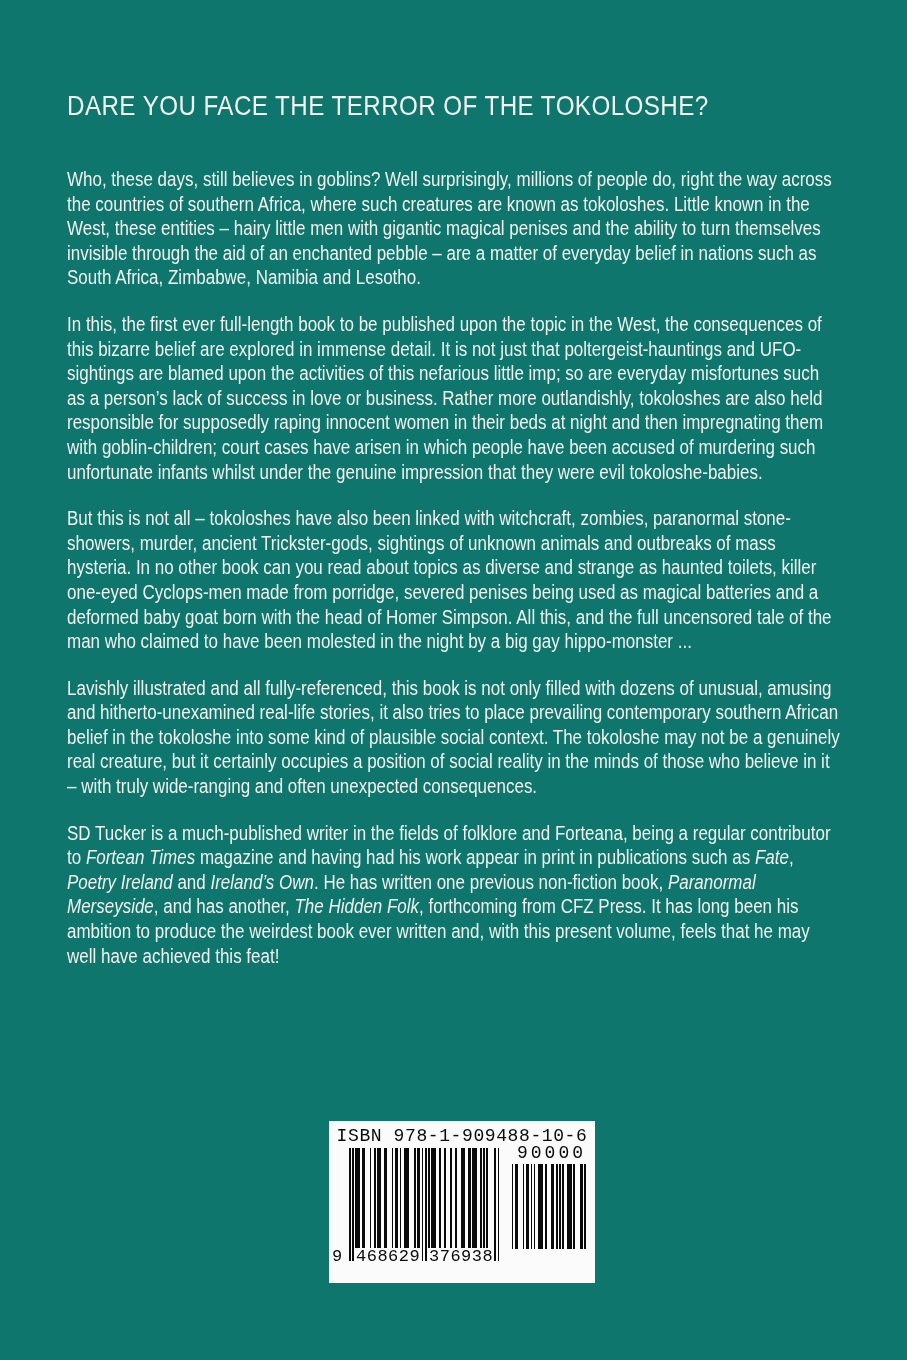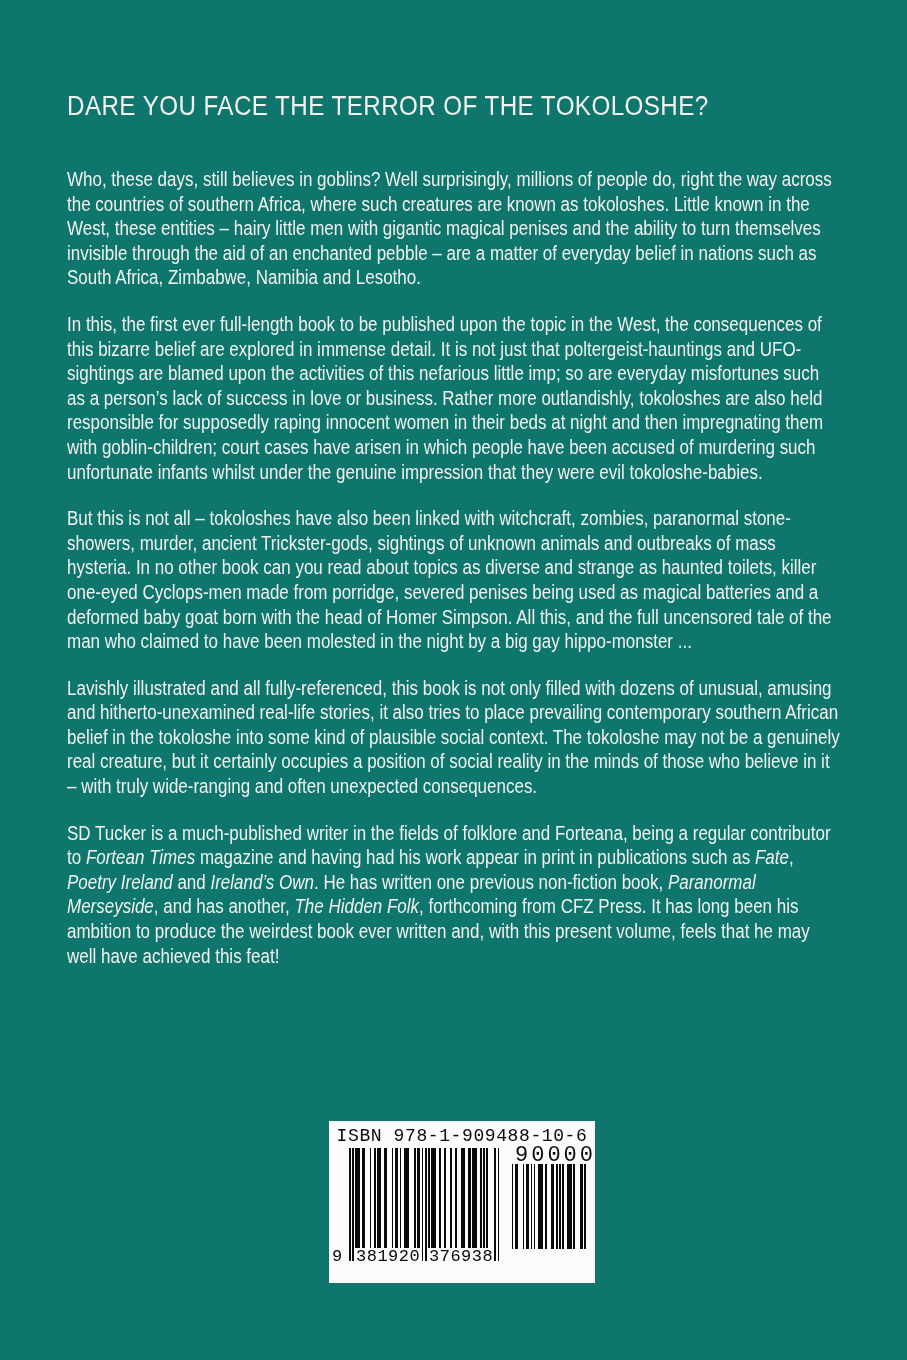--- a/index.html
+++ b/index.html
@@ -83,21 +83,21 @@
   }
   .d-prefix { left: 3px; }
   .d-left { left: 27px; }
   .d-right { left: 100px; }
   .supp-label {
     position: absolute;
     left: 183px;
     top: 22px;
     width: 76px;
     text-align: center;
-    font-size: 22px;
+    font-size: 18px;
     letter-spacing: 3px;
     text-indent: 3px;
     white-space: nowrap;
   }
 </style>
 </head>
 <body>
 
 <div class="page">
 
@@ -145,21 +145,21 @@
         <div class="bar" style="left: 118.5px; width: 3.36px; height: 100px;"></div>
         <div class="bar" style="left: 123.24px; width: 4.94px; height: 100px;"></div>
         <div class="bar" style="left: 131.14px; width: 1.78px; height: 100px;"></div>
         <div class="bar" style="left: 134.3px; width: 1.78px; height: 100px;"></div>
         <div class="bar" style="left: 137.46px; width: 1.78px; height: 100px;"></div>
         <div class="bar" style="left: 145.36px; width: 1.78px; height: 113px;"></div>
         <div class="bar" style="left: 148.52px; width: 1.78px; height: 113px;"></div>
       </div>
 
     <span class="bc-digits d-prefix">9</span>
-    <span class="bc-digits d-left">381920</span>
+    <span class="bc-digits d-left">468629</span>
     <span class="bc-digits d-right">376938</span>
 
     <div class="supp-label">90000</div>
     <div class="ean-supp" id="ean-supp">
         <div class="bar" style="left: 1.58px; width: 1.78px; height: 85px;"></div>
         <div class="bar" style="left: 4.74px; width: 3.36px; height: 85px;"></div>
         <div class="bar" style="left: 12.64px; width: 1.78px; height: 85px;"></div>
         <div class="bar" style="left: 15.8px; width: 3.36px; height: 85px;"></div>
         <div class="bar" style="left: 20.54px; width: 1.78px; height: 85px;"></div>
         <div class="bar" style="left: 23.7px; width: 1.78px; height: 85px;"></div>

